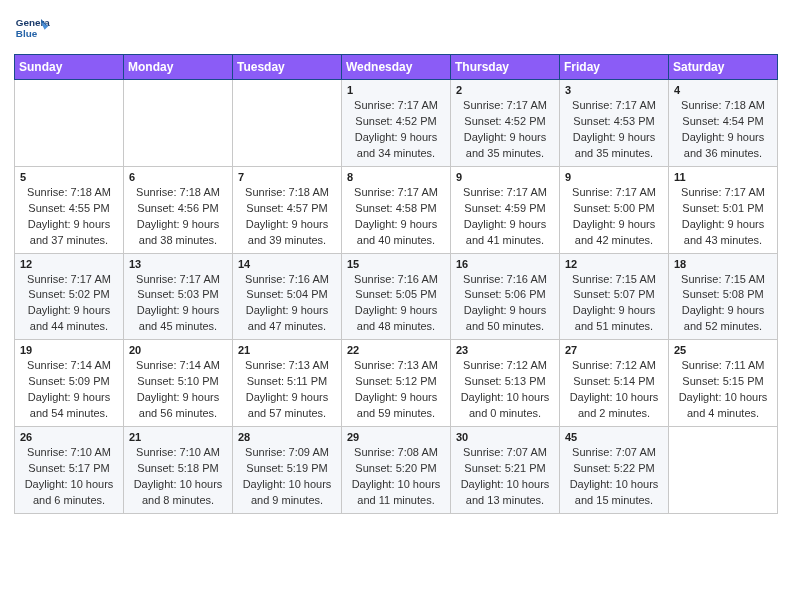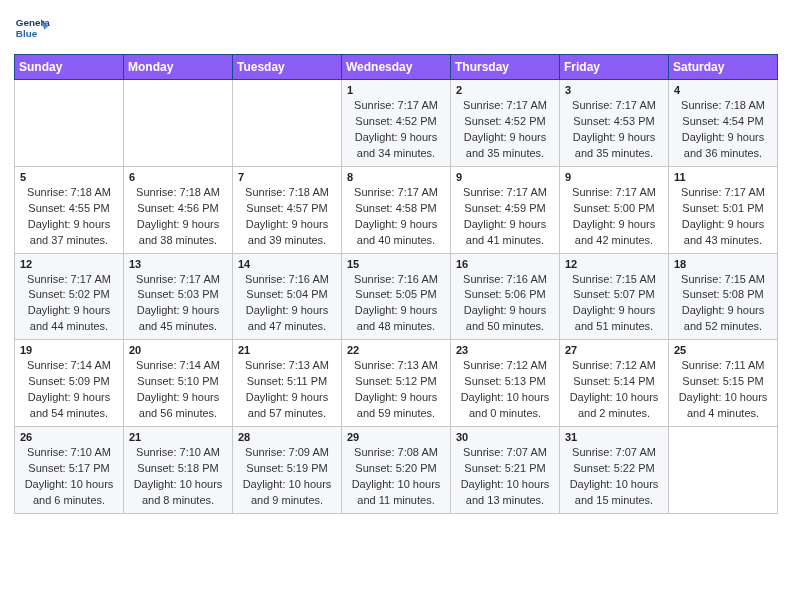--- a/index.html
+++ b/index.html
@@ -244,20 +244,20 @@
           </td>
           <td>
             <span class="day-num">29</span>
             <div class="day-info">Sunrise: 7:08 AM<br>Sunset: 5:20 PM<br>Daylight: 10 hours and 11 minutes.</div>
           </td>
           <td>
             <span class="day-num">30</span>
             <div class="day-info">Sunrise: 7:07 AM<br>Sunset: 5:21 PM<br>Daylight: 10 hours and 13 minutes.</div>
           </td>
           <td>
-            <span class="day-num">31</span>
+            <span class="day-num">45</span>
             <div class="day-info">Sunrise: 7:07 AM<br>Sunset: 5:22 PM<br>Daylight: 10 hours and 15 minutes.</div>
           </td>
           <td class="empty-cell"></td>
         </tr>
       </tbody>
   </table>
 </div>
 
 </body></html>

